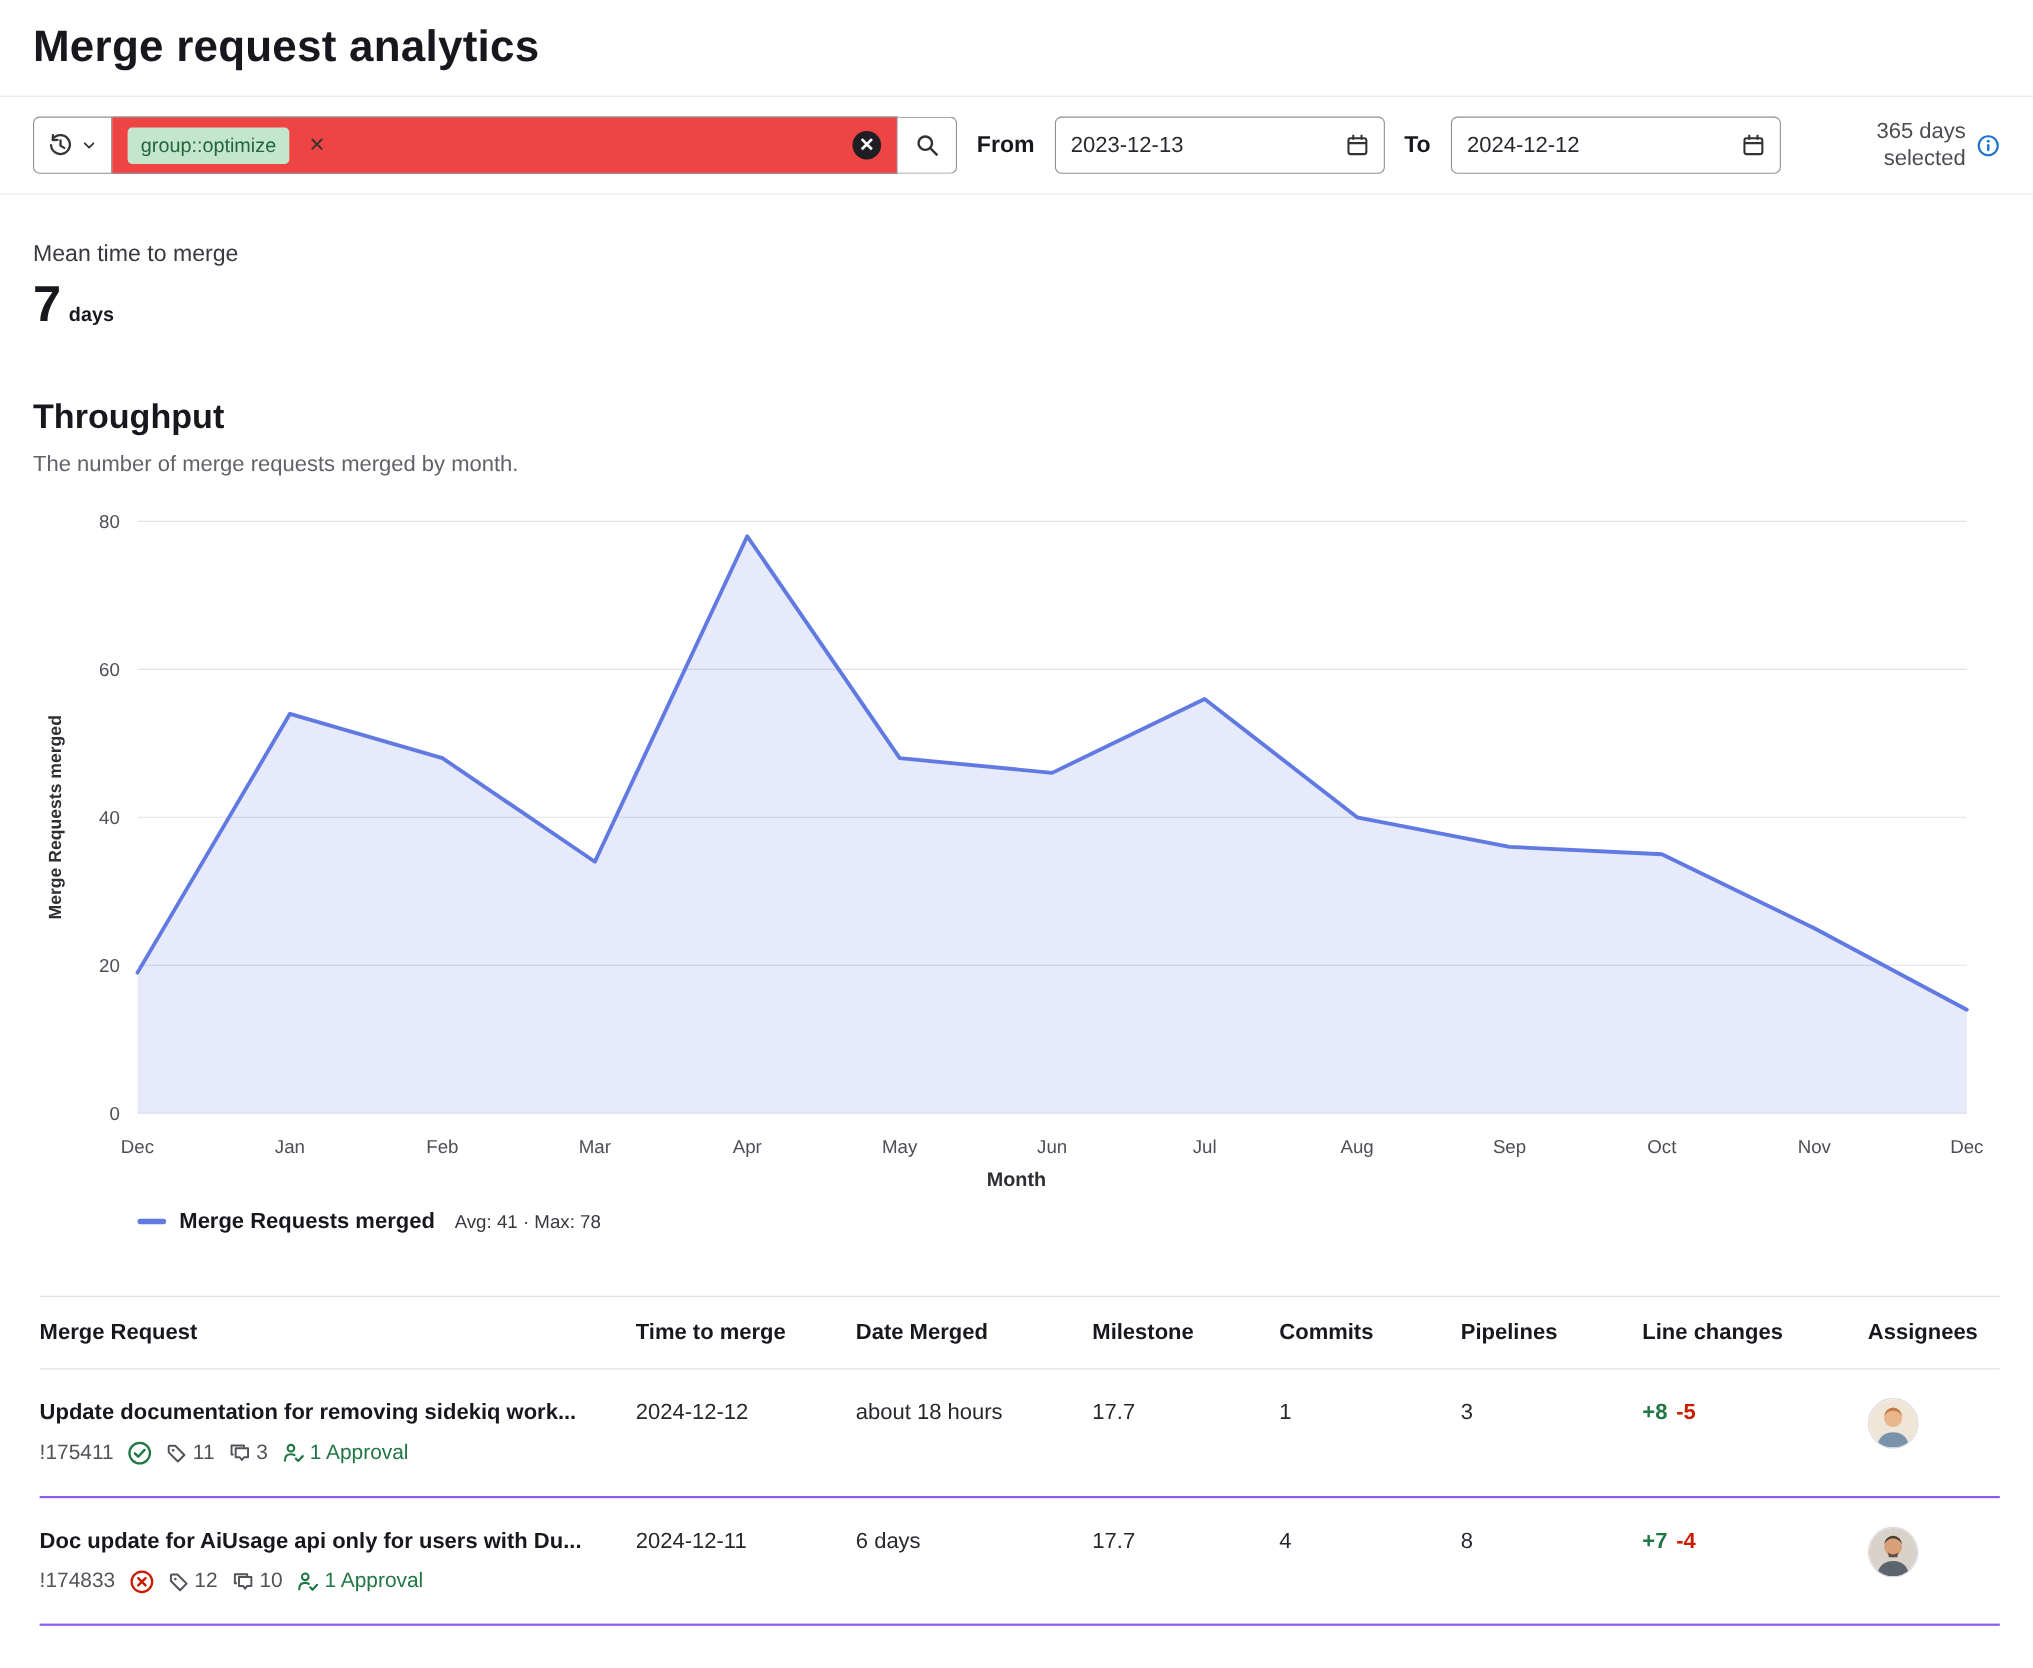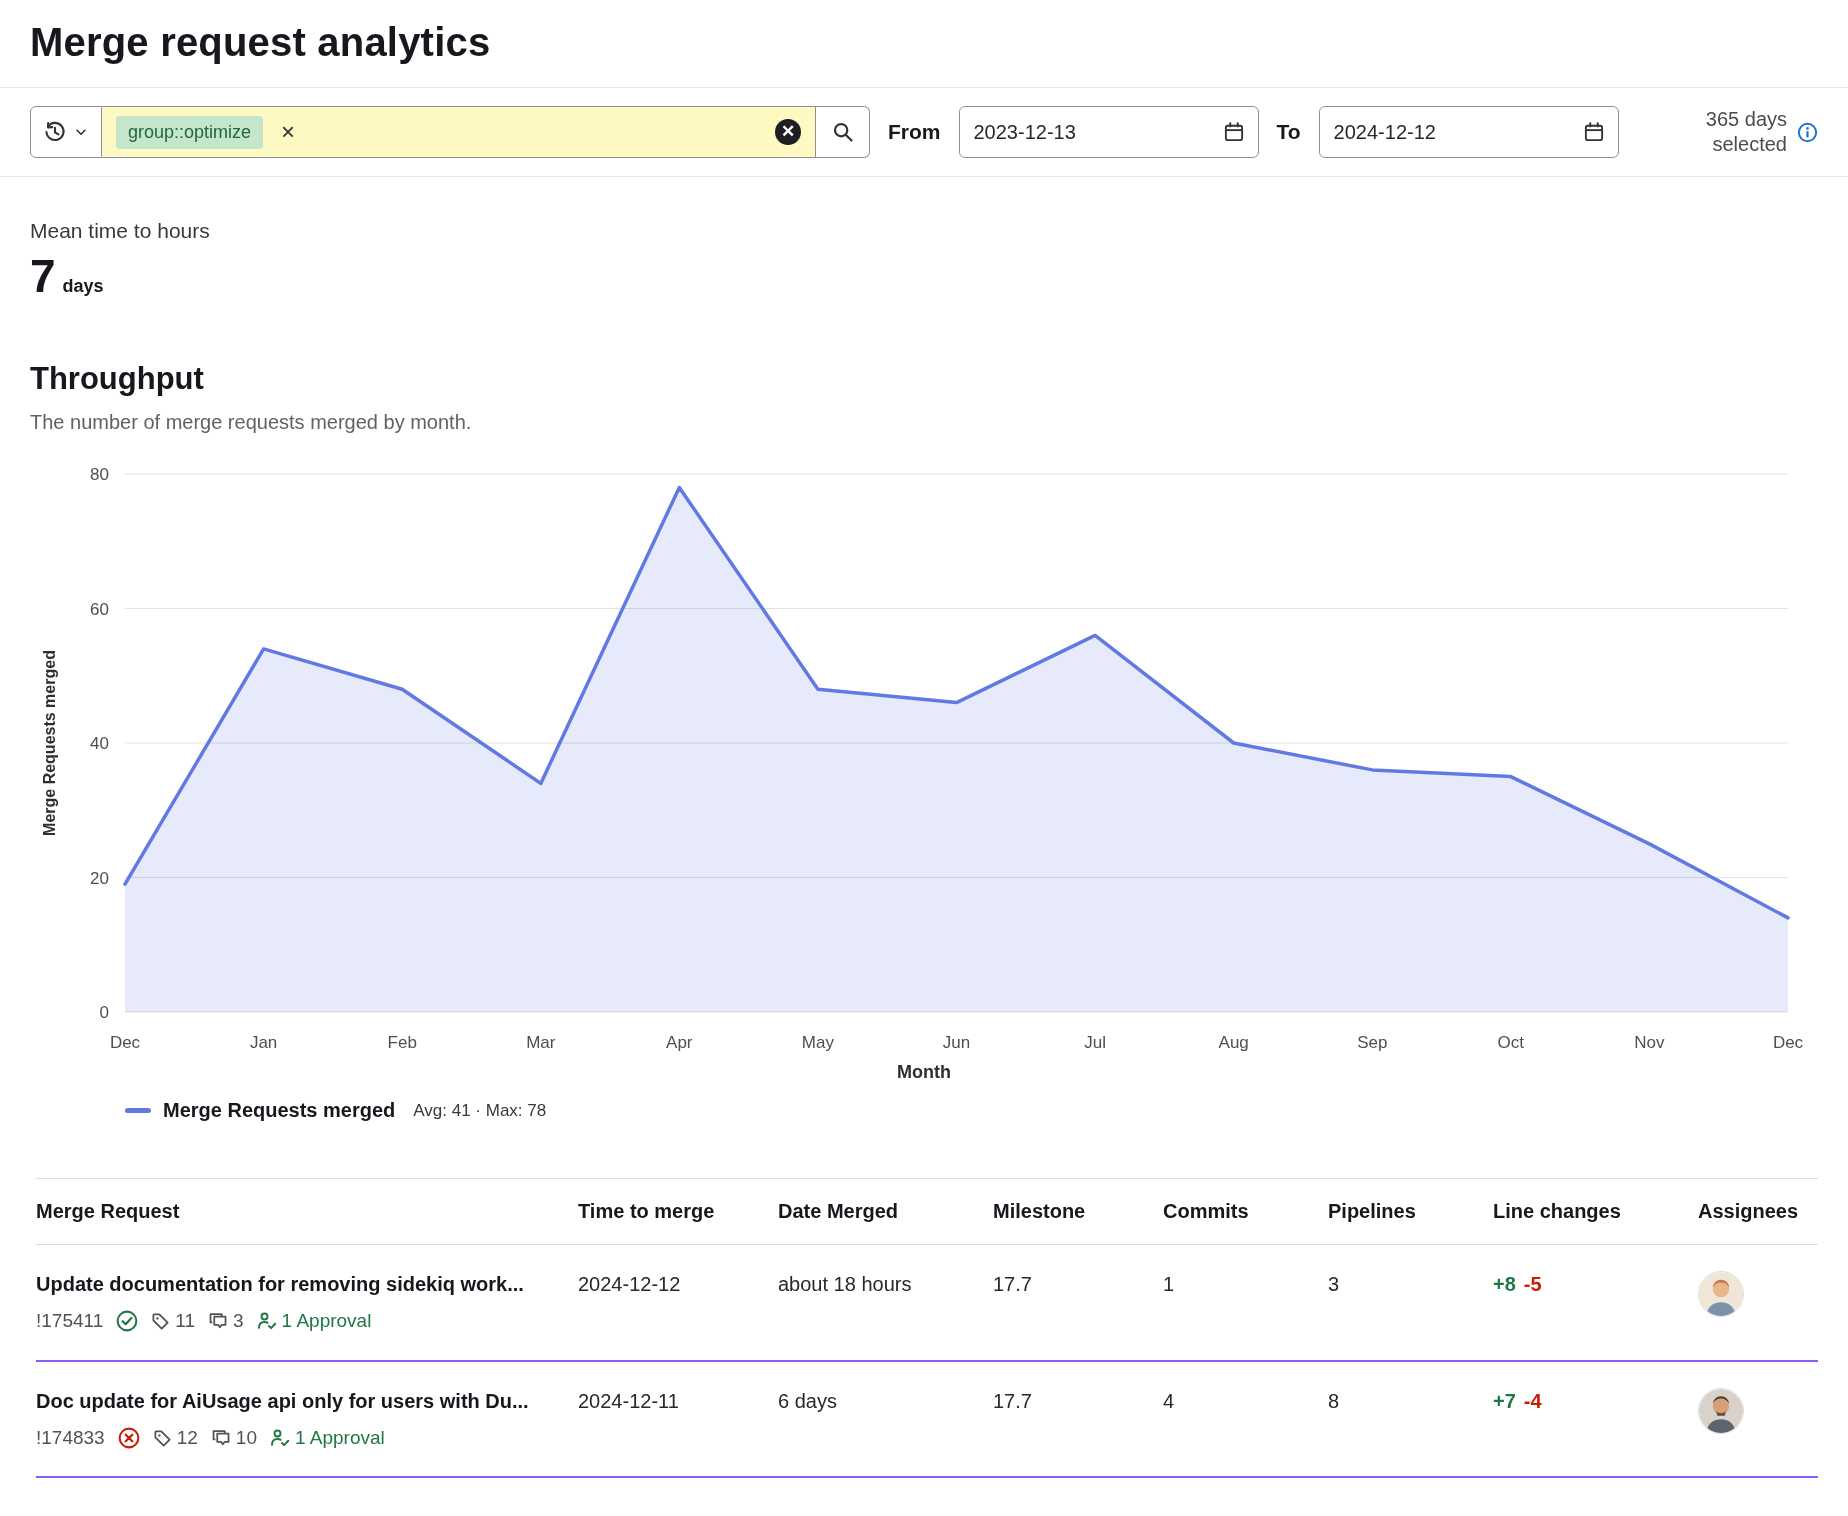--- a/index.html
+++ b/index.html
@@ -17,21 +17,21 @@
 
   
   .filter-bar { display:flex; align-items:center; gap:18px; padding:18px 30px; }
   .search-group { display:flex; align-items:stretch; width:840px; height:52px; }
   .history-btn {
     display:flex; align-items:center; gap:8px; padding:0 13px; background:#fff;
     border:1px solid #908f97; border-radius:6px 0 0 6px; cursor:pointer;
   }
   .filter-input {
     flex:1; display:flex; align-items:center; gap:10px; padding:0 14px;
-    border:1px solid #908f97; border-left:none; background:#fef9c3;
+    border:1px solid #908f97; border-left:none; background:#ef4444;
   }
   .token-pill {
     display:flex; align-items:center; background:#c3e6cd; color:#24663b;
     font-size:18px; font-weight:500; border-radius:4px; padding:6px 12px;
   }
   .token-close { margin-left:4px; font-size:24px; color:#333; cursor:pointer; line-height:1; padding:0 4px; background:none; border:none; }
   .flex-spacer { flex:1; }
   .clear-btn {
     width:26px; height:26px; border-radius:50%; background:#1f1e24; color:#fff; border:none;
     font-size:17px; line-height:26px; text-align:center; cursor:pointer; font-weight:bold;
@@ -152,21 +152,21 @@
       <svg class="icon-svg" width="21" height="21" viewBox="0 0 16 16">
         <circle cx="8" cy="8" r="6.6" fill="none" stroke="#1f75cb" stroke-width="1.5"></circle>
         <circle cx="8" cy="4.9" r="1" fill="#1f75cb"></circle>
         <rect x="7.15" y="6.8" width="1.7" height="5" rx="0.8" fill="#1f75cb"></rect>
       </svg>
     </div>
   </div>
   <div class="hairline"></div>
 
   <div class="mean-block">
-    <div class="mean-label">Mean time to hours</div>
+    <div class="mean-label">Mean time to merge</div>
     <div class="mean-value-row">
       <span class="mean-value">7</span>
       <span class="mean-unit">days</span>
     </div>
   </div>
 
   <h2 class="section-title">Throughput</h2>
   <div class="section-subtitle">The number of merge requests merged by month.</div>
 
   <div class="chart-wrap">

